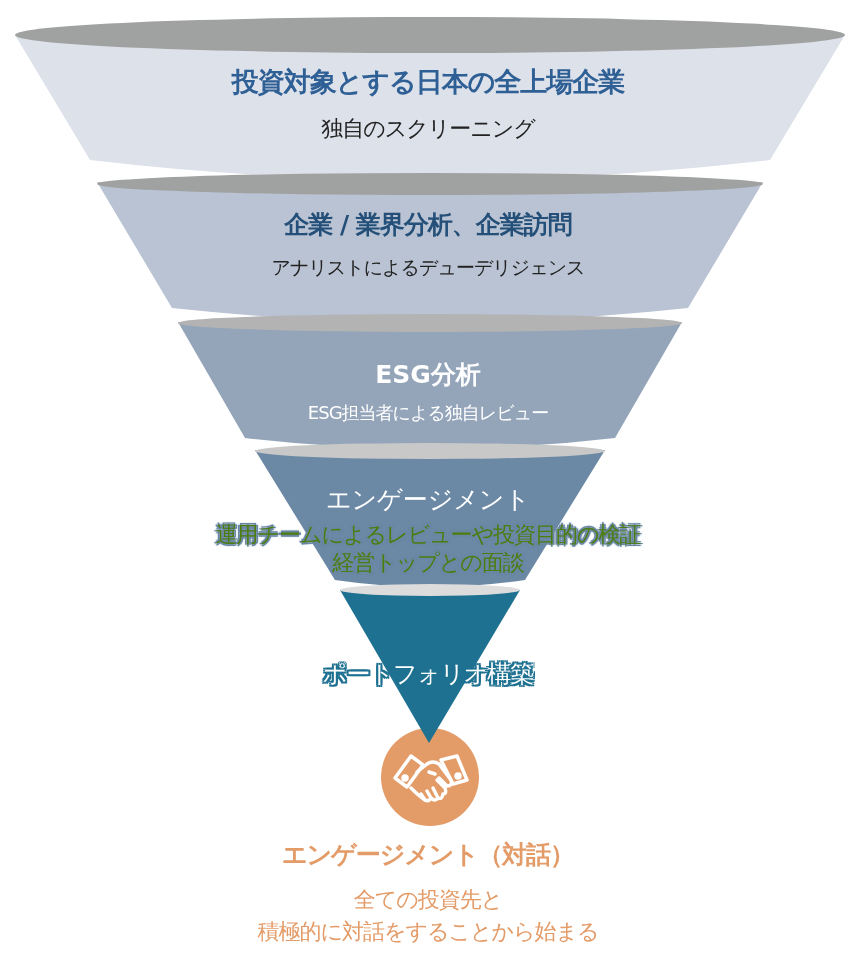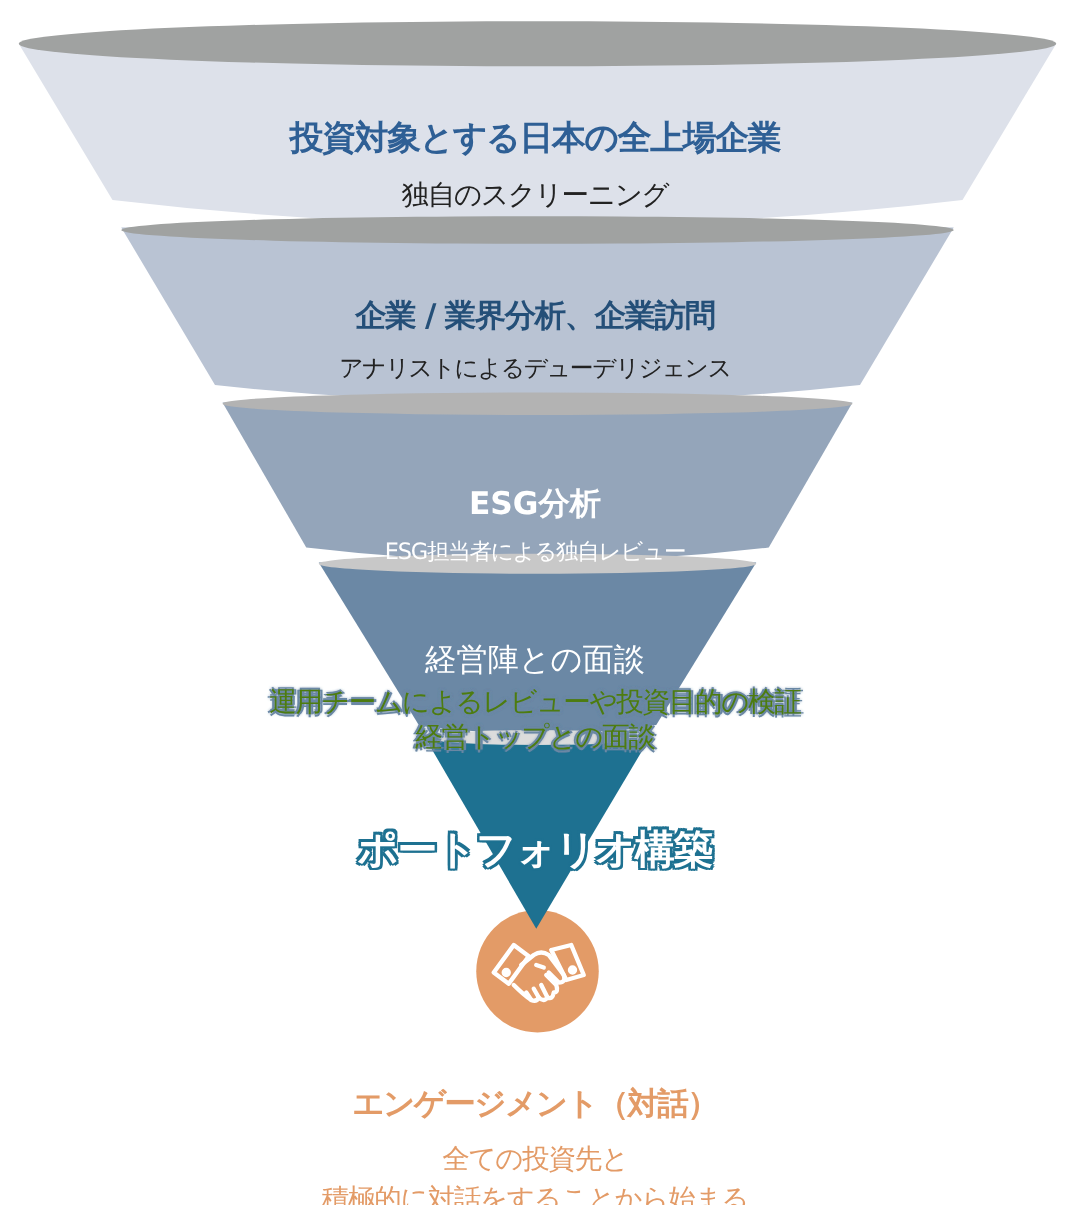--- a/index.html
+++ b/index.html
@@ -1,29 +1,29 @@
 <!DOCTYPE html>
 <html><head>
 <meta charset="utf-8">
 <style>
   html, body { margin:0; padding:0; background:#ffffff; }
   body { width:856px; height:964px; position:relative; overflow:hidden;
          font-family: "DejaVu Sans", "Liberation Sans", sans-serif; }
   svg.funnel { position:absolute; left:0; top:0; }
-  .txt { position:absolute; left:0; width:856px; text-align:center; white-space:nowrap;margin-top:28px; }
+  .txt { position:absolute; left:0; width:856px; text-align:center; white-space:nowrap; }
   .t1-title { top:64px; font-size:27px; font-weight:bold; color:#2e5f95; letter-spacing:-1px; }
   .t1-sub   { top:114px; font-size:22px; color:#222; line-height:29px; letter-spacing:-1px; }
   .t2-title { top:208px; font-size:25px; font-weight:bold; color:#244f78; letter-spacing:-1px; }
   .t2-sub   { top:253px; font-size:19px; color:#222; line-height:29px; letter-spacing:-1px; }
   .t3-title { top:358px; font-size:25px; font-weight:bold; color:#ffffff; }
   .t3-sub   { top:401px; font-size:18px; color:#ffffff; letter-spacing:-1px; }
   .t4-title { top:483px; font-size:25px; color:#ffffff; }
   .t4-sub   { top:521px; font-size:22px; color:#4d7c0f; line-height:28px; letter-spacing:-1px;
               text-shadow: 0 0 3px #6b88a5, 0 0 3px #6b88a5, 0 0 3px #6b88a5, 2px 0 0 #6b88a5, -2px 0 0 #6b88a5, 0 2px 0 #6b88a5, 0 -2px 0 #6b88a5; }
-  .t5-title { top:630px; font-size:32px; font-weight:bold; color:#ffffff; letter-spacing:-1px;
+  .t5-title { top:658px; font-size:24px; font-weight:normal; color:#ffffff; letter-spacing:-1px;
               text-shadow: 2px 0 0 #1e7191, -2px 0 0 #1e7191, 0 2px 0 #1e7191, 0 -2px 0 #1e7191, 2px 2px 0 #1e7191, -2px -2px 0 #1e7191, 2px -2px 0 #1e7191, -2px 2px 0 #1e7191; }
   .eng-title { top:838px; font-size:25px; font-weight:bold; color:#e39b67; letter-spacing:-1px; }
   .eng-sub   { top:884px; font-size:22px; color:#e39b67; line-height:32px; letter-spacing:-1px; }
   .line { display:block; }
   .icon-wrap { position:absolute; left:381px; top:728px; width:98px; height:98px; }
 </style>
 </head>
 <body>
 
 <svg class="funnel" width="856" height="964" viewBox="0 0 856 964">
@@ -81,21 +81,21 @@
 <div class="txt t2-title">企業 / 業界分析、企業訪問</div>
 <div class="txt t2-sub">
   <span class="line">アナリストによるデューデリジェンス</span>
 </div>
 
 <div class="txt t3-title">ESG分析</div>
 <div class="txt t3-sub">
   <span class="line">ESG担当者による独自レビュー</span>
 </div>
 
-<div class="txt t4-title">経営陣との面談</div>
+<div class="txt t4-title">エンゲージメント</div>
 <div class="txt t4-sub">
   <span class="line">運用チームによるレビューや投資目的の検証</span>
   <span class="line">経営トップとの面談</span>
 </div>
 
 <div class="txt t5-title">ポートフォリオ構築</div>
 
 <div class="txt eng-title">エンゲージメント（対話）</div>
 <div class="txt eng-sub">
   <span class="line">全ての投資先と</span>

